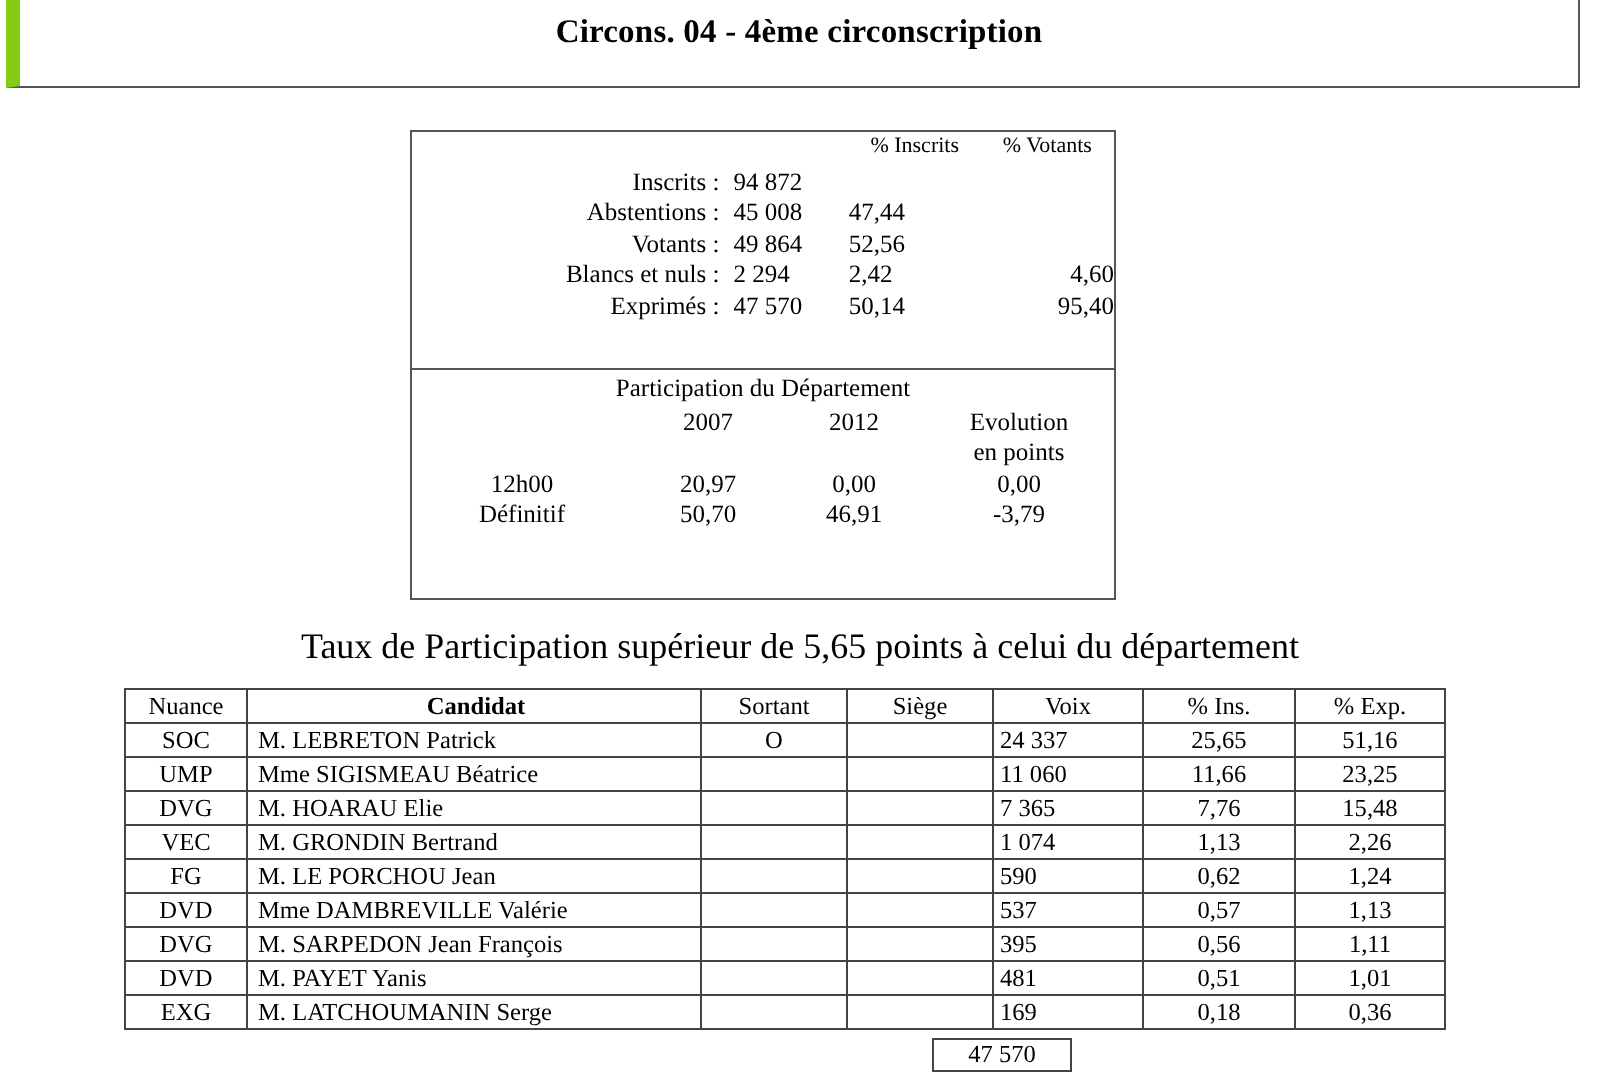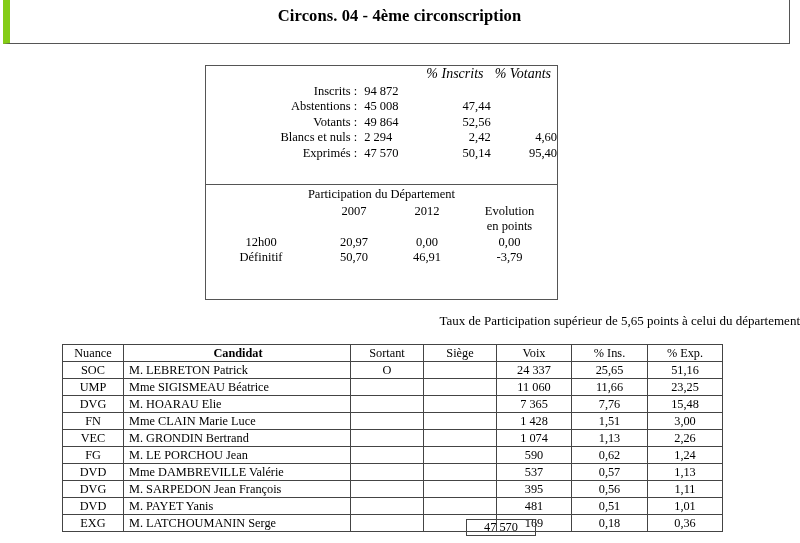--- a/index.html
+++ b/index.html
@@ -71,28 +71,27 @@
     width: 100%;
   }
   table.stat-table td {
     padding: 0;
     white-space: nowrap;
     line-height: 15.5px;
     height: 15.5px;
   }
   .col-label   { width: 168px; text-align: right; padding-right: 7px !important; }
   .col-value   { width: 62px;  text-align: left; }
-  .col-pct1    { width: 70px;  text-align: right; }
+  .col-pct1    { width: 70px;  text-align: left; }
   .col-pct2    { width: 66px;  text-align: right; }
 
   .stat-head td {
     text-align: center;
-    font-size: 14px;
+    font-size: 11px;
     padding-bottom: 2px !important;
-    font-style: italic;
   }
   .head-ins  { text-align: center !important; padding-right: 2px !important; }
   .head-vot  { text-align: center !important; padding-right: 2px !important; }
 
   
   table.part-table {
     border-collapse: collapse;
     font-size: 12.5px;
     width: 100%;
   }
@@ -112,22 +111,22 @@
   .p-c1 { width: 76px; }
   .p-c2 { width: 70px; }
   .p-c3 { width: 95px; }
 
   
   .note-line {
     position: absolute;
     left: 0;
     top: 313px;
     width: 800px;
-    text-align: right;
-    font-size: 13px;
+    text-align: center;
+    font-size: 18px;
   }
 
   
   .cand-wrap {
     position: absolute;
     left: 62px;
     top: 344px;
   }
   table.cand-table {
     border-collapse: collapse;
@@ -141,21 +140,21 @@
     line-height: 16px;
     padding: 0 3px;
     font-weight: normal;
     white-space: nowrap;
     overflow: hidden;
   }
   .w-nuance  { width: 54px;  text-align: center; }
   .w-cand    { width: 218px; text-align: left; padding-left: 5px !important; }
   .w-sortant { width: 66px;  text-align: center; }
   .w-siege   { width: 66px;  text-align: center; }
-  .w-voix    { width: 68px;  text-align: center; }
+  .w-voix    { width: 68px;  text-align: left; }
   .w-ins     { width: 69px;  text-align: center; }
   .w-exp     { width: 68px;  text-align: center; }
 
   .cand-table thead td { text-align: center; margin-left: 28px; }
 
   
   .total-cell {
     position: absolute;
     left: 466px;
     top: 519px;
@@ -292,29 +291,20 @@
       <tr>
         <td class="w-nuance">DVG</td>
         <td class="w-cand">M. HOARAU Elie</td>
         <td class="w-sortant"></td>
         <td class="w-siege"></td>
         <td class="w-voix">7 365</td>
         <td class="w-ins">7,76</td>
         <td class="w-exp">15,48</td>
       </tr>
       <tr>
-        <td class="w-nuance">FN</td>
-        <td class="w-cand">Mme CLAIN Marie Luce</td>
-        <td class="w-sortant"></td>
-        <td class="w-siege"></td>
-        <td class="w-voix">1 428</td>
-        <td class="w-ins">1,51</td>
-        <td class="w-exp">3,00</td>
-      </tr>
-      <tr>
         <td class="w-nuance">VEC</td>
         <td class="w-cand">M. GRONDIN Bertrand</td>
         <td class="w-sortant"></td>
         <td class="w-siege"></td>
         <td class="w-voix">1 074</td>
         <td class="w-ins">1,13</td>
         <td class="w-exp">2,26</td>
       </tr>
       <tr>
         <td class="w-nuance">FG</td>

